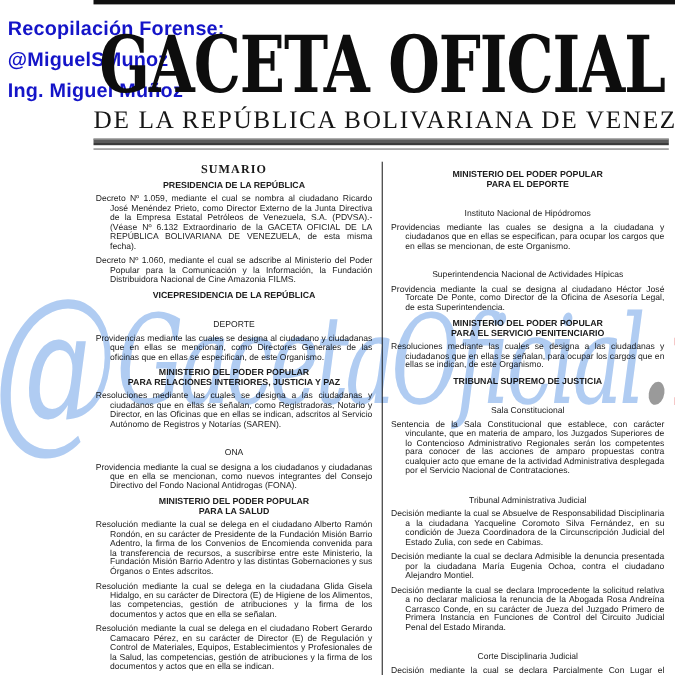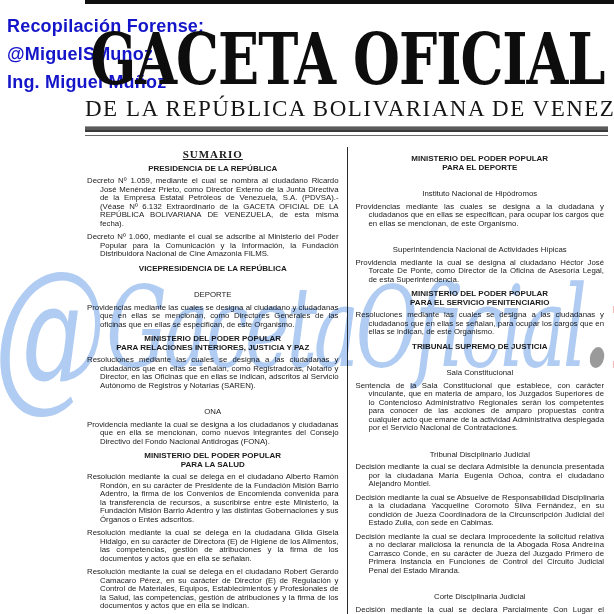--- a/index.html
+++ b/index.html
@@ -32,21 +32,21 @@
   .dl-left .sp{display:inline-block;width:14px;}
   .rule-double{height:3px;border-top:2px solid #3a3a3a;border-bottom:1px solid #6a6a6a;}
   .columns{
     position:absolute;top:147px;left:85px;width:523px;bottom:0;
     display:flex;z-index:2;
   }
   .col{box-sizing:border-box;width:50%;font-size:7.8px;line-height:8.5px;padding:2px 8px 0 2px;}
   .col-right{border-left:1px solid #2a2a2a;padding-left:8px;padding-right:4px;}
   .sumario{
     font-family:"Liberation Serif",serif;font-weight:bold;font-size:11px;
-    text-align:center;text-decoration:underline;letter-spacing:1px;margin:1px 0 6px;
+    text-align:center;letter-spacing:1px;margin:1px 0 6px;
   }
   .h1{font-weight:bold;text-align:center;white-space:pre-line;margin:6px 0 2px;font-size:8px;}
   .h2{text-align:center;margin:18px 0 2px;}
   .para{text-align:justify;padding-left:13px;text-indent:-13px;margin:4px 0 5px;}
   .plain{text-align:left;margin:3px 0 4px;}
   .watermark{
     position:absolute;top:232px;left:-6px;z-index:5;pointer-events:none;
     font-family:"DejaVu Serif",serif;font-style:italic;white-space:nowrap;
     mix-blend-mode:multiply;transform:scale(0.68,1);transform-origin:left center;
     line-height:190px;
@@ -101,23 +101,23 @@
     <div class="h2">Instituto Nacional de Hipódromos</div>
     <p class="para">Providencias mediante las cuales se designa a la ciudadana y ciudadanos que en ellas se especifican, para ocupar los cargos que en ellas se mencionan, de este Organismo.</p>
     <div class="h2">Superintendencia Nacional de Actividades Hípicas</div>
     <p class="para">Providencia mediante la cual se designa al ciudadano Héctor José Torcate De Ponte, como Director de la Oficina de Asesoría Legal, de esta Superintendencia.</p>
     <div class="h1">MINISTERIO DEL PODER POPULAR
 PARA EL SERVICIO PENITENCIARIO</div>
     <p class="para">Resoluciones mediante las cuales se designa a las ciudadanas y ciudadanos que en ellas se señalan, para ocupar los cargos que en ellas se indican, de este Organismo.</p>
     <div class="h1">TRIBUNAL SUPREMO DE JUSTICIA</div>
     <div class="h2">Sala Constitucional</div>
     <p class="para">Sentencia de la Sala Constitucional que establece, con carácter vinculante, que en materia de amparo, los Juzgados Superiores de lo Contencioso Administrativo Regionales serán los competentes para conocer de las acciones de amparo propuestas contra cualquier acto que emane de la actividad Administrativa desplegada por el Servicio Nacional de Contrataciones.</p>
-    <div class="h2">Tribunal Disciplinario Judicial</div>
+    <div class="h2">Tribunal Administrativa Judicial</div>
+    <p class="para">Decisión mediante la cual se Absuelve de Responsabilidad Disciplinaria a la ciudadana Yacqueline Coromoto Silva Fernández, en su condición de Jueza Coordinadora de la Circunscripción Judicial del Estado Zulia, con sede en Cabimas.</p>
     <p class="para">Decisión mediante la cual se declara Admisible la denuncia presentada por la ciudadana María Eugenia Ochoa, contra el ciudadano Alejandro Montiel.</p>
-    <p class="para">Decisión mediante la cual se Absuelve de Responsabilidad Disciplinaria a la ciudadana Yacqueline Coromoto Silva Fernández, en su condición de Jueza Coordinadora de la Circunscripción Judicial del Estado Zulia, con sede en Cabimas.</p>
     <p class="para">Decisión mediante la cual se declara Improcedente la solicitud relativa a no declarar maliciosa la renuncia de la Abogada Rosa Andreína Carrasco Conde, en su carácter de Jueza del Juzgado Primero de Primera Instancia en Funciones de Control del Circuito Judicial Penal del Estado Miranda.</p>
     <div class="h2">Corte Disciplinaria Judicial</div>
     <p class="para">Decisión mediante la cual se declara Parcialmente Con Lugar el recurso de apelación ejercido por la representación de la Dirección Ejecutiva de la Magistratura.</p>
     <div class="plain">Actas.</div>
 
   </section>
 </main>
 
 <div class="watermark">
   <span class="wm-at" style="color: rgb(176, 204, 242);">@</span><span class="wm-name" style="color: rgb(176, 204, 242);">GacetaOficial</span><span class="wm-dot" style="color: rgb(154, 154, 154);">.</span><span class="wm-tld" style="color: rgb(242, 184, 184);">io</span>

